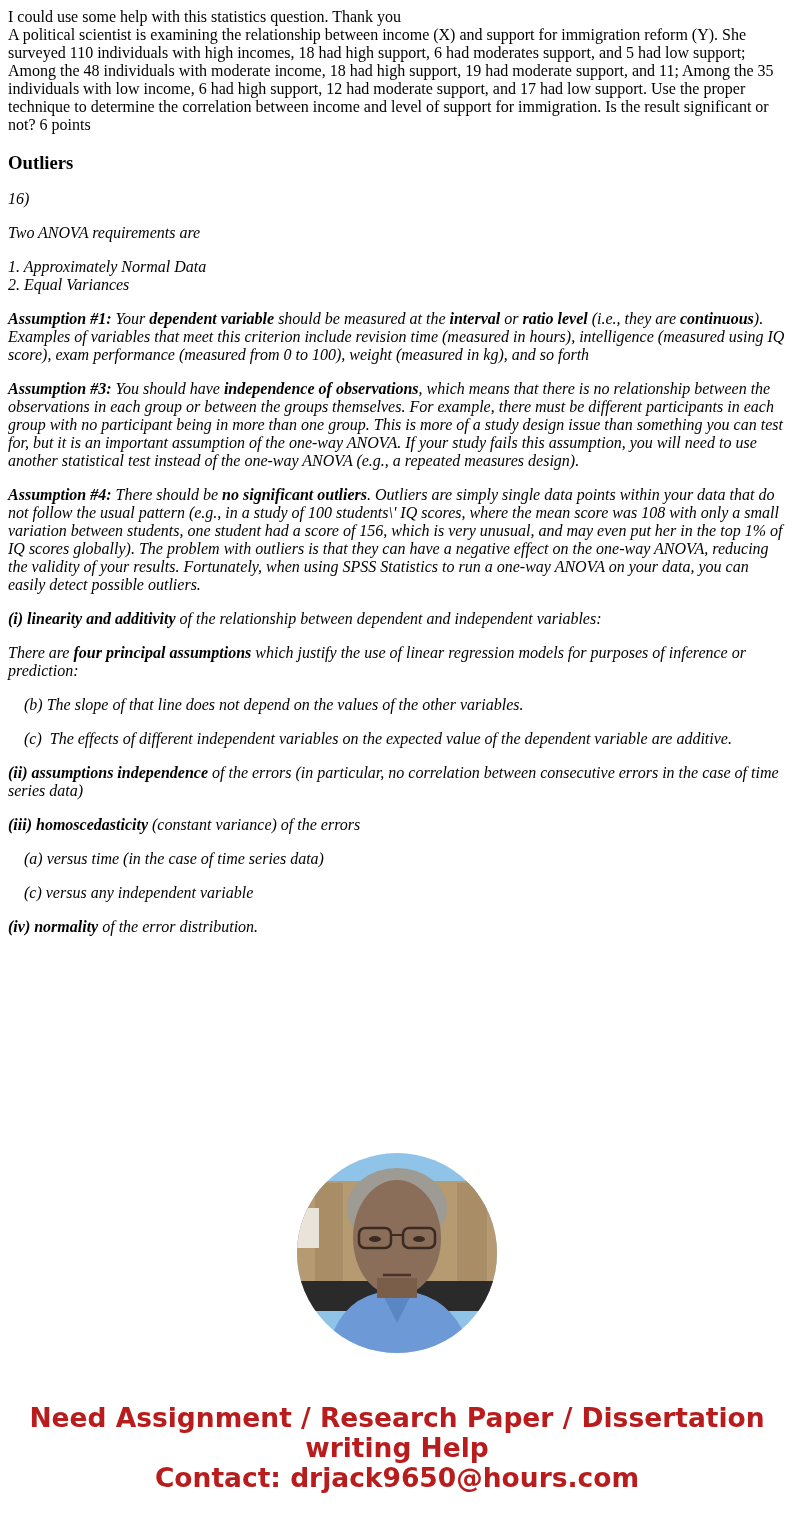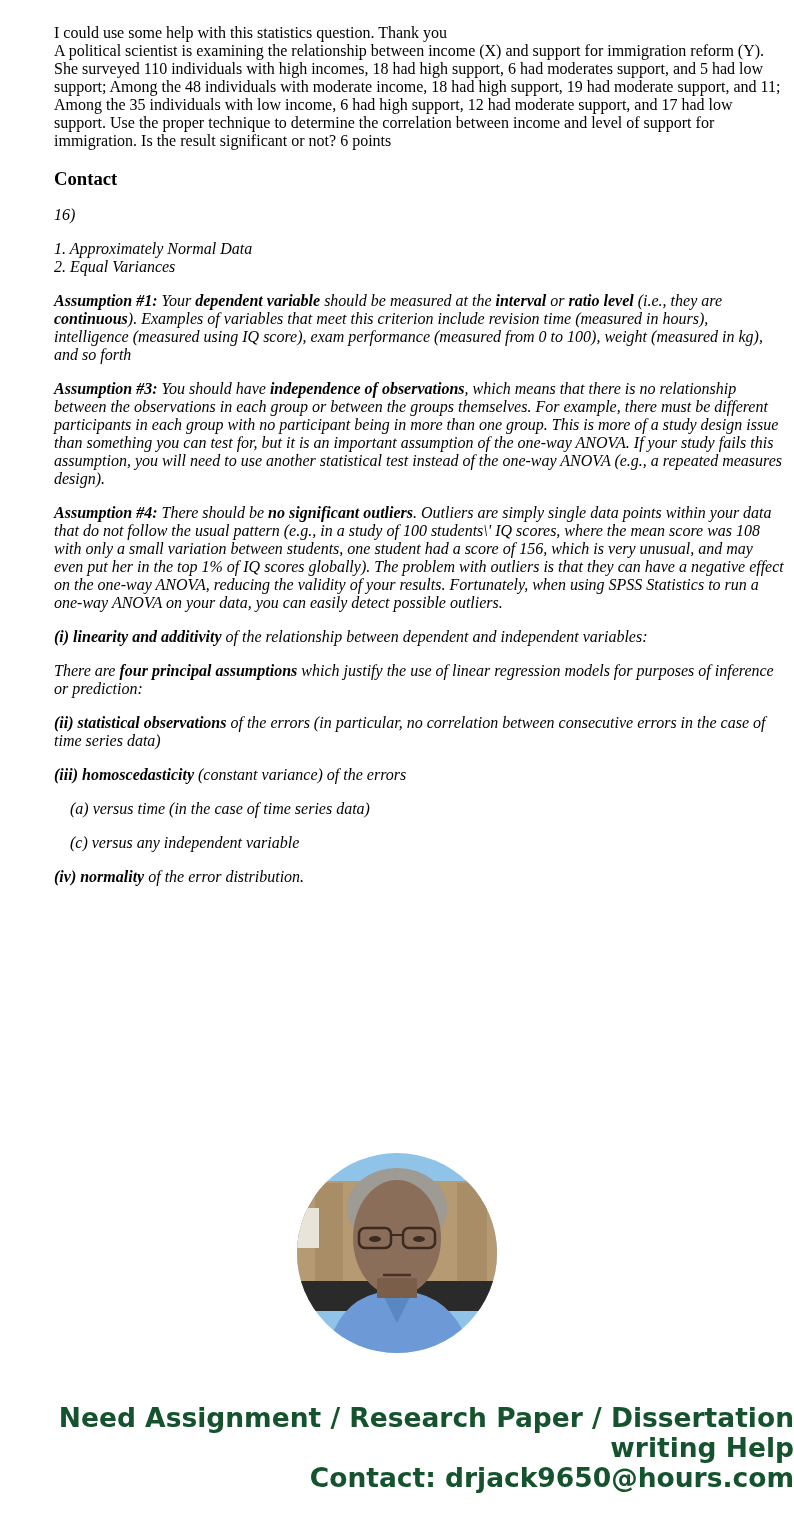--- a/index.html
+++ b/index.html
@@ -10,22 +10,21 @@
     body {
       width: 794px;
       min-height: 1523px;
       font-family: "Liberation Serif", serif;
       font-size: 16px;
       line-height: 18px;
       color: #000;
       position: relative;
     }
     .content {
-      padding: 24px 8px 0 8px;
-      margin-left: 46px;
+      padding: 8px 8px 0 8px;
     }
     .question {
       margin: 0;
     }
     h3.solution-title {
       font-size: 18.7px;
       font-weight: bold;
       margin: 18px 0 16px 0;
       line-height: 22px;
     }
@@ -46,58 +45,61 @@
       overflow: hidden;
     }
     .portrait-wrap svg {
       display: block;
     }
     .promo {
       position: absolute;
       left: 0;
       top: 1403px;
       width: 794px;
-      text-align: right;
+      text-align: center;
       font-family: "DejaVu Sans", sans-serif;
       font-weight: bold;
       font-size: 26.5px;
       line-height: 30px;
-      color: #14532d;
+      color: #b91c1c;
     }
   </style>
 </head>
 <body>
 
 <div class="content">
 
   <div class="question">
     <div>I could use some help with this statistics question. Thank you</div>
     <div>A political scientist is examining the relationship between income (X) and support for immigration reform (Y). She surveyed 110 individuals with high incomes, 18 had high support, 6 had moderates support, and 5 had low support; Among the 48 individuals with moderate income, 18 had high support, 19 had moderate support, and 11; Among the 35 individuals with low income, 6 had high support, 12 had moderate support, and 17 had low support. Use the proper technique to determine the correlation between income and level of support for immigration. Is the result significant or not? 6 points</div>
   </div>
 
-  <h3 class="solution-title">Contact</h3>
+  <h3 class="solution-title">Outliers</h3>
 
   <p>16)</p>
+  <p>Two ANOVA requirements are</p>
   <p>
     <span>1. Approximately Normal Data</span><br>
     <span>2. Equal Variances</span>
   </p>
 
   <p><b>Assumption #1:</b><span> Your </span><b>dependent variable</b><span> should be measured at the </span><b>interval</b><span> or </span><b>ratio level</b><span> (i.e., they are </span><b>continuous</b><span>). Examples of variables that meet this criterion include revision time (measured in hours), intelligence (measured using IQ score), exam performance (measured from 0 to 100), weight (measured in kg), and so forth</span></p>
 
   <p><b>Assumption #3:</b><span> You should have </span><b>independence of observations</b><span>, which means that there is no relationship between the observations in each group or between the groups themselves. For example, there must be different participants in each group with no participant being in more than one group. This is more of a study design issue than something you can test for, but it is an important assumption of the one-way ANOVA. If your study fails this assumption, you will need to use another statistical test instead of the one-way ANOVA (e.g., a repeated measures design).</span></p>
 
   <p><b>Assumption #4:</b><span> There should be </span><b>no significant outliers</b><span>. Outliers are simply single data points within your data that do not follow the usual pattern (e.g., in a study of 100 students\' IQ scores, where the mean score was 108 with only a small variation between students, one student had a score of 156, which is very unusual, and may even put her in the top 1% of IQ scores globally). The problem with outliers is that they can have a negative effect on the one-way ANOVA, reducing the validity of your results. Fortunately, when using SPSS Statistics to run a one-way ANOVA on your data, you can easily detect possible outliers.</span></p>
 
 
   <p><b>(i) linearity and additivity</b><span> of the relationship between dependent and independent variables:</span></p>
 
   <p><span>There are </span><b>four principal assumptions</b><span> which justify the use of linear regression models for purposes of inference or prediction:</span></p>
+  <p class="indent">(b) The slope of that line does not depend on the values of the other variables.</p>
+  <p class="indent" style="white-space: pre-wrap;">(c)  The effects of different independent variables on the expected value of the dependent variable are additive.</p>
 
-  <p><b>(ii) statistical observations</b><span> of the errors (in particular, no correlation between consecutive errors in the case of time series data)</span></p>
+  <p><b>(ii) assumptions independence</b><span> of the errors (in particular, no correlation between consecutive errors in the case of time series data)</span></p>
 
   <p><b>(iii) homoscedasticity</b><span> (constant variance) of the errors</span></p>
   <p class="indent">(a) versus time (in the case of time series data)</p>
   <p class="indent">(c) versus any independent variable</p>
 
   <p><b>(iv) normality</b><span> of the error distribution.</span></p>
 </div>
 
 <div class="portrait-wrap">
   <svg width="200" height="200" viewBox="0 0 200 200">

